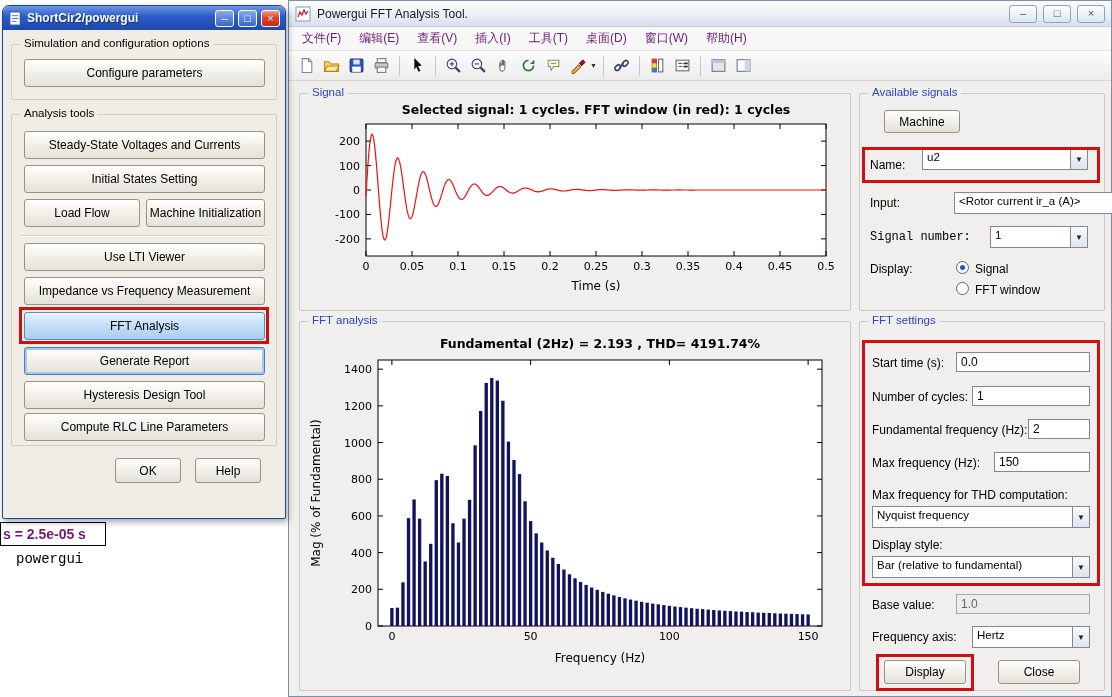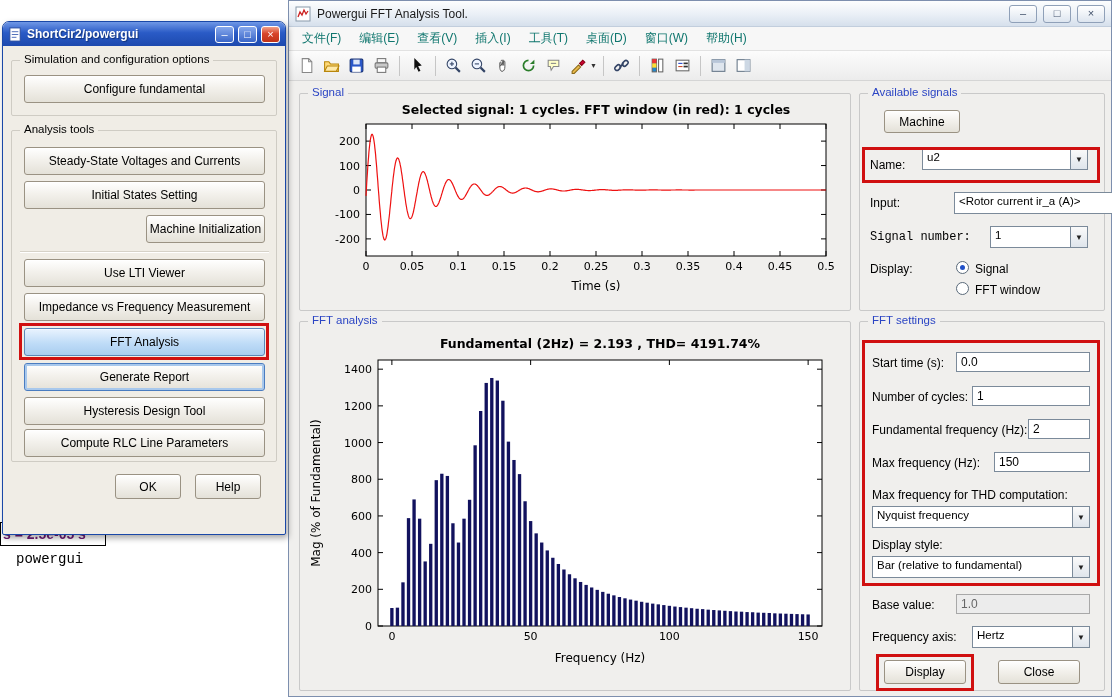--- a/index.html
+++ b/index.html
@@ -32,21 +32,21 @@
   .dd-text { flex:1; font-size:11.5px; padding:2px 4px 0 4px; white-space:nowrap; overflow:hidden; }
   .dd-arrow { width:17px; border-left:1px solid #7b8a9a; background:linear-gradient(#fafafa,#dfe5ec); display:flex; align-items:center; justify-content:center; font-size:8px; color:#222; }
   .radio { position:absolute; width:13px; height:13px; border-radius:50%; border:1px solid #5a6a7a; background:#fff; }
   .radio.sel::after { content:""; position:absolute; inset:3px; border-radius:50%; background:#2050c8; }
   .redbox { position:absolute; border:3px solid #d01010; pointer-events:none; z-index:40; }
   .divider { position:absolute; height:0; border-top:1px solid #d6d2c8; border-bottom:1px solid #ffffff; }
   
   .xp-window {
     position:absolute; left:2px; top:5px; width:284px; height:514px;
     background:#f0ede6; border:1px solid #1a48a8; border-radius:7px 7px 2px 2px;
-    box-shadow:2px 3px 6px rgba(0,0,0,.35); z-index:5;margin-top:16px;
+    box-shadow:2px 3px 6px rgba(0,0,0,.35); z-index:5;
   }
   .xp-titlebar {
     position:absolute; top:0; left:0; right:0; height:24px; border-radius:6px 6px 0 0;
     background:linear-gradient(#6f97e6,#2a5bc6 45%,#1d49ae);
     display:flex; align-items:center; gap:4px; padding:0 5px;
   }
   .xp-title { flex:1; color:#fff; font-weight:bold; font-size:12px; text-shadow:1px 1px 1px #12337a; }
   .xp-ctrl {
     width:19px; height:17px; border-radius:3px; border:1px solid #ffffff;
     background:linear-gradient(#86a8ec,#3a66c8); color:#fff; font-size:11px;
@@ -66,21 +66,21 @@
   .fig-title { flex:1; font-size:12px; color:#1a1a1a; }
   .win7-ctrl {
     width:28px; height:18px; border:1px solid #8fa0b8; border-radius:3px;
     background:linear-gradient(#ffffff,#dde5ef); color:#40506a; font-size:11px;
     display:flex; align-items:center; justify-content:center; line-height:1;
   }
   .fig-menubar {
     position:absolute; top:26px; left:0; right:0; height:24px; background:#f7f7f7;
     border-bottom:1px solid #e2e2e2; display:flex; align-items:center; padding-left:4px;
   }
-  .menu-item { padding:8px 9px; font-size:12px; color:#0f766e; }
+  .menu-item { padding:8px 9px; font-size:12px; color:#701a75; }
   .fig-toolbar {
     position:absolute; top:50px; left:0; right:0; height:30px;
     background:linear-gradient(#fcfcfc,#ececec); border-bottom:1px solid #d5d5d5;
     display:flex; align-items:center; padding-left:6px; gap:2px;
   }
   .tbi { width:23px; height:23px; display:flex; align-items:center; justify-content:center; border-radius:3px; }
   .tb-sep { width:1px; height:20px; background:#c6c6c6; margin:0 4px; }
   .tb-caret { font-size:7px; color:#333; margin-left:-2px; }
   .plotbox { position:absolute; }
   svg text { font-family:"DejaVu Sans", sans-serif; fill:#000; }
@@ -104,27 +104,28 @@
         <line x1="4" y1="11" x2="9" y2="11" stroke="#4a6ab8"></line>
       </svg>
     <span class="xp-title">ShortCir2/powergui</span>
     <div class="xp-ctrl">–</div>
     <div class="xp-ctrl">□</div>
     <div class="xp-ctrl close">×</div>
   </div>
 
   <div class="grp" style="left:8px; top:38px; width:266px; height:56px;">
     <span class="grp-label">Simulation and configuration options</span>
-    <div class="btn" style="left:12px; top:14px; width:241px; height:28px;">Configure fundamental</div>
+    <div class="btn" style="left:12px; top:14px; width:241px; height:28px;">Configure parameters</div>
   </div>
 
   <div class="grp" style="left:8px; top:108px; width:266px; height:332px;">
     <span class="grp-label">Analysis tools</span>
     <div class="btn" style="left:12px; top:16px; width:241px; height:28px;">Steady-State Voltages and Currents</div>
     <div class="btn" style="left:12px; top:50px; width:241px; height:28px;">Initial States Setting</div>
+    <div class="btn" style="left:12px; top:84px; width:116px; height:28px;">Load Flow</div>
     <div class="btn" style="left:134px; top:84px; width:119px; height:28px;">Machine Initialization</div>
     <div class="divider" style="left:8px; top:120px; width:249px;"></div>
     <div class="btn" style="left:12px; top:128px; width:241px; height:28px;">Use LTI Viewer</div>
     <div class="btn" style="left:12px; top:162px; width:241px; height:28px;">Impedance vs Frequency Measurement</div>
     <div class="btn btn-hl" style="left:12px; top:197px; width:241px; height:28px;">FFT Analysis</div>
     <div class="redbox" style="left:7px; top:192px; width:250px; height:37px;"></div>
     <div class="btn btn-focus" style="left:12px; top:232px; width:241px; height:28px;">Generate Report</div>
     <div class="btn" style="left:12px; top:266px; width:241px; height:28px;">Hysteresis Design Tool</div>
     <div class="btn" style="left:12px; top:298px; width:241px; height:28px;">Compute RLC Line Parameters</div>
   </div>

